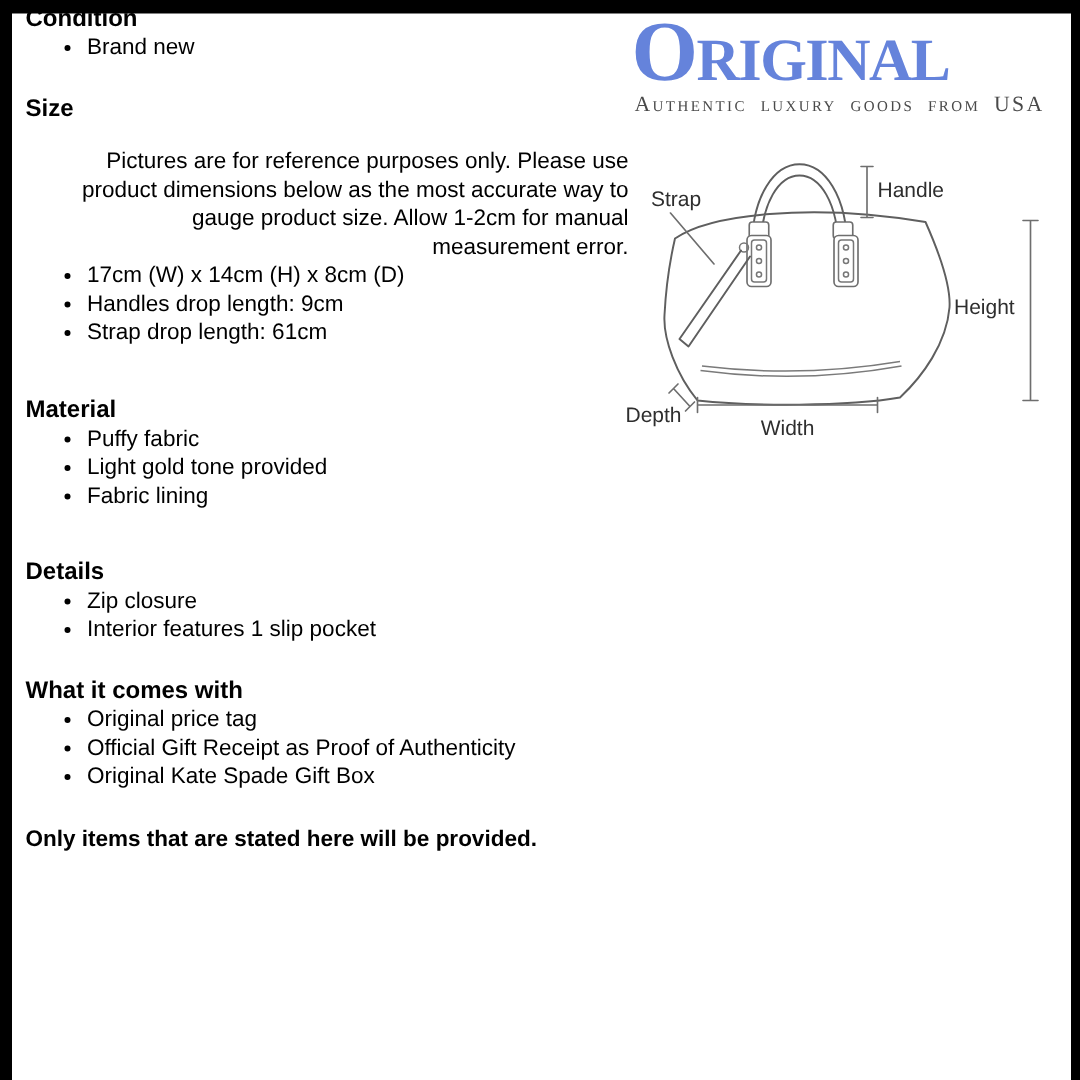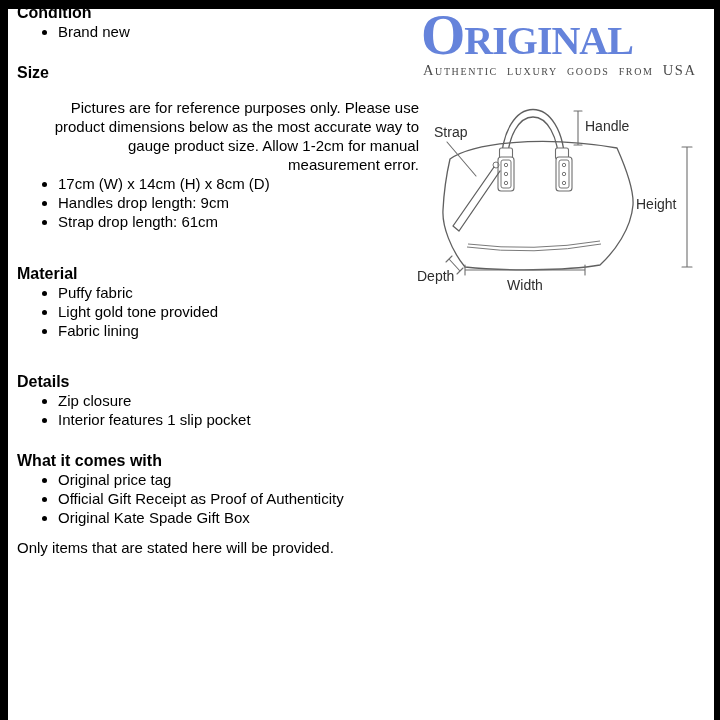--- a/index.html
+++ b/index.html
@@ -34,21 +34,21 @@
   .ul-condition { margin-top: 23px; }
   .h-size       { margin-top: 22px; }
   .p-size       { margin-top: 16px; text-align: right; }
   .ul-size      { margin-top: 24px; }
   .h-material   { margin-top: 33px; }
   .ul-material  { margin-top: 22px; }
   .h-details    { margin-top: 32px; }
   .ul-details   { margin-top: 22px; }
   .h-comeswith  { margin-top: 22px; }
   .ul-comeswith { margin-top: 22px; }
-  .footer-note  { margin-top: 11px; line-height: 19px; }
+  .footer-note  { margin-top: 23px; line-height: 19px; font-weight: bold; }
 
   
   .logo {
     position: absolute; left: 421px; top: 5px; width: 293px; height: 58px;
     overflow: hidden; white-space: nowrap;
     font-family: "Liberation Serif", serif;
     font-weight: bold; font-variant: small-caps;
     font-size: 57px; line-height: 60px; letter-spacing: -1px;
     color: #6583db;
   }

